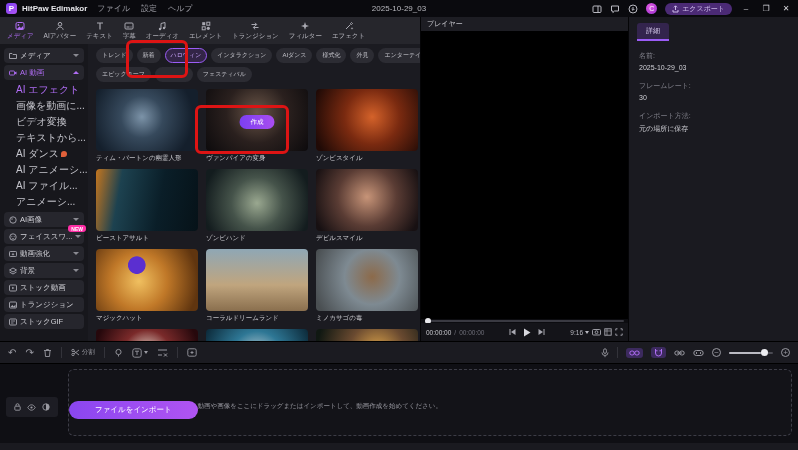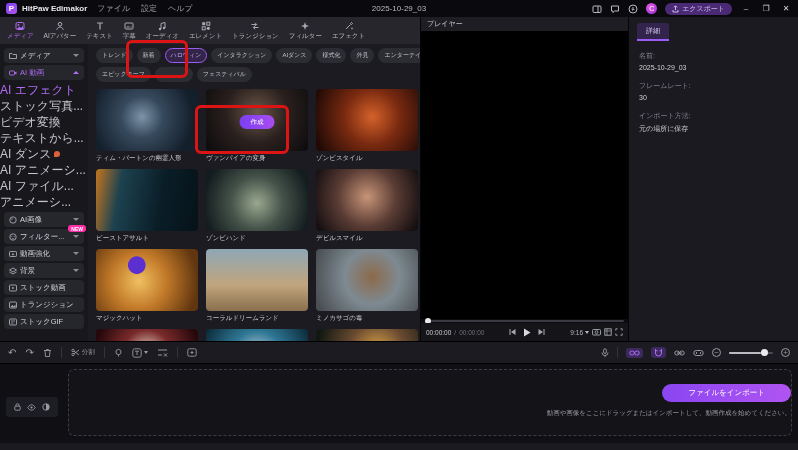--- a/index.html
+++ b/index.html
@@ -37,21 +37,21 @@
   .media-body { position:absolute; left:0; top:27px; width:420px; height:297px; display:flex; }
   .sidebar { width:88px; height:297px; background:#17171c; overflow:hidden; padding-top:2px; flex:none; }
   .sgroup { position:relative; margin:2px 4px; height:15px; background:#26262d; border-radius:4px;
     display:flex; align-items:center; padding:0 5px; font-size:7.5px; color:#d2d2d8; gap:3px; white-space:nowrap; }
   .sgroup .gi { color:#a9a9b2; display:flex; flex:none; }
   .sgroup .caret { margin-left:auto; width:0; height:0; border-left:3px solid transparent;
     border-right:3px solid transparent; border-top:3.5px solid #8a8a92; }
   .sgroup.open { color:#b06df5;justify-content:space-between; }
   .sgroup.open .gi { color:#b06df5; }
   .sgroup.open .caret { border-top:none; border-bottom:3.5px solid #b06df5; }
-  .ssub { height:16px; display:flex; align-items:center; font-size:12px;
+  .ssub { height:16px; display:flex; align-items:center; padding-left:16px; font-size:10px;
     color:#c6c6cd; white-space:nowrap; gap:2px; }
   .ssub.active { color:#b06df5; }
   .newbadge { position:absolute; right:-2px; top:-4px; background:#ff2ea6; color:#fff; font-size:5px;
     padding:0.5px 3px; border-radius:3px; font-weight:bold; }
   .dancer { width:6px; height:6px; border-radius:50% 50% 50% 0; background:#e0603a; flex:none; }
 
   .effects { flex:1; height:297px; background:#1b1b21; overflow:hidden; position:relative; }
   .chiprow { display:flex; gap:4px; margin:4px 0 0 8px; flex-wrap:nowrap; }
   .chip { padding:2px 5px; border-radius:8px; background:#2c2c33; color:#c3c3ca; font-size:6px;
     white-space:nowrap; border:1px solid transparent; }
@@ -116,21 +116,21 @@
   .zslider .zdot { position:absolute; left:72%; top:-2.5px; width:7px; height:7px; border-radius:50%; background:#ececf0; }
   .zcirc { width:9px; height:9px; border:1px solid #9a9aa2; border-radius:50%; color:#9a9aa2;
     font-size:8px; line-height:7px; text-align:center; }
 
   
   .timeline { position:absolute; left:0; top:364px; width:798px; height:86px; background:#0f0f14; }
   .trackhead { position:absolute; left:6px; top:33px; width:52px; height:20px; background:#1d1d24;
     border-radius:3px; display:flex; align-items:center; justify-content:center; gap:6px; color:#9a9aa2; }
   .importzone { position:absolute; left:68px; top:5px; right:6px; height:67px;
     border:1.5px dashed #3c3c46; border-radius:6px; background:#131318;
-    display:flex; flex-direction:column; align-items:flex-end; }
+    display:flex; flex-direction:row; align-items:center; }
   .import-btn { margin-top:14px; padding:4px 26px; border-radius:11px;
     background:linear-gradient(90deg,#8a46f0,#b054f2); color:#fff; font-size:7.5px; white-space:nowrap; }
   .import-hint { margin-top:7px; font-size:6.5px; color:#9a9aa2; white-space:nowrap; }
   .hscroll { position:absolute; left:0; bottom:0; width:798px; height:7px; background:#1a1a20; }
 
   
   .anno { position:absolute; border:3px solid #dd1414; border-radius:6px; pointer-events:none; z-index:50; }
   .anno1 { left:126px; top:40px; width:62px; height:38px; }
   .anno2 { left:195px; top:105px; width:94px; height:49px; }
 </style>
@@ -280,21 +280,21 @@
         <span class="gi">
             <svg width="8" height="8" viewBox="0 0 8 8">
               <rect x="0.5" y="2" width="5" height="4" rx="0.8" fill="none" stroke="currentColor" stroke-width="0.9"></rect>
               <path d="M5.5 3.5L7.5 2.5v3L5.5 4.5z" fill="currentColor"></path>
             </svg>
           </span>
         <span>AI 動画</span>
           <span class="caret"></span>
       </div>
       <div class="ssub active">AI エフェクト</div>
-      <div class="ssub">ストック写真...</div>
+      <div class="ssub">画像を動画に...</div>
       <div class="ssub">ビデオ変換</div>
       <div class="ssub">テキストから...</div>
       <div class="ssub">
         <span>AI ダンス</span>
         <span class="dancer"></span>
       </div>
       <div class="ssub">AI アニメーシ...</div>
       <div class="ssub">AI ファイル...</div>
       <div class="ssub">アニメーシ...</div>
       <div class="sgroup">
@@ -309,21 +309,21 @@
       </div>
       <div class="sgroup">
         <span class="gi">
             <svg width="8" height="8" viewBox="0 0 8 8">
               <circle cx="4" cy="4" r="3.2" fill="none" stroke="currentColor" stroke-width="0.9"></circle>
               <circle cx="2.8" cy="3.2" r="0.5" fill="currentColor"></circle>
               <circle cx="5.2" cy="3.2" r="0.5" fill="currentColor"></circle>
               <path d="M2.8 5.2c.7.7 1.7.7 2.4 0" fill="none" stroke="currentColor" stroke-width="0.8"></path>
             </svg>
           </span>
-        <span>フィルター...</span>
+        <span>フェイススワ...</span>
           <span class="caret"></span>
         <span class="newbadge">NEW</span>
       </div>
       <div class="sgroup">
         <span class="gi">
             <svg width="8" height="8" viewBox="0 0 8 8">
               <rect x="0.5" y="1.5" width="7" height="5" rx="0.8" fill="none" stroke="currentColor" stroke-width="0.9"></rect>
               <path d="M4 2.8l.5 1 1 .5-1 .5-.5 1-.5-1-1-.5 1-.5z" fill="currentColor"></path>
             </svg>
           </span>

